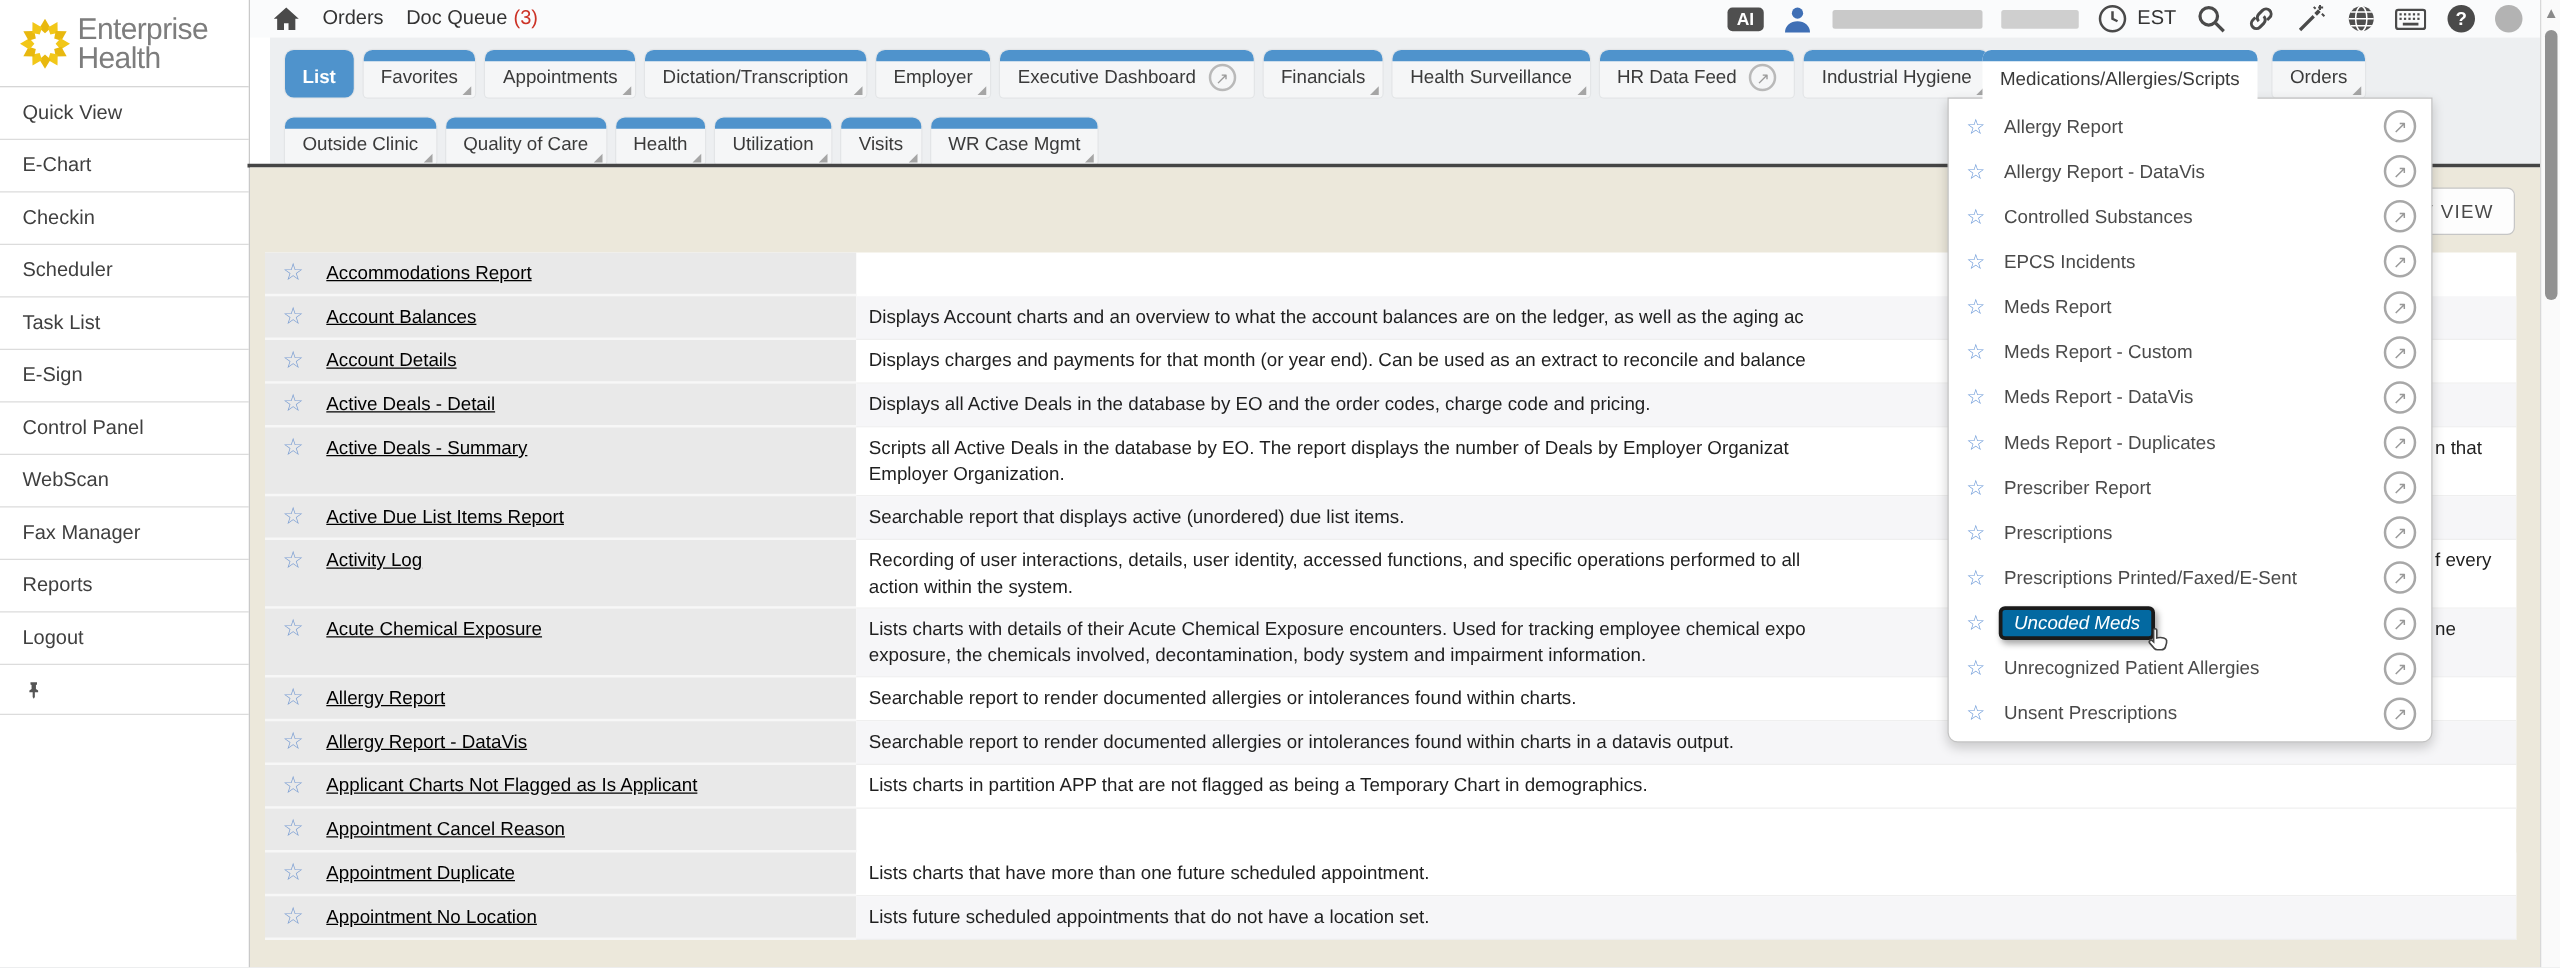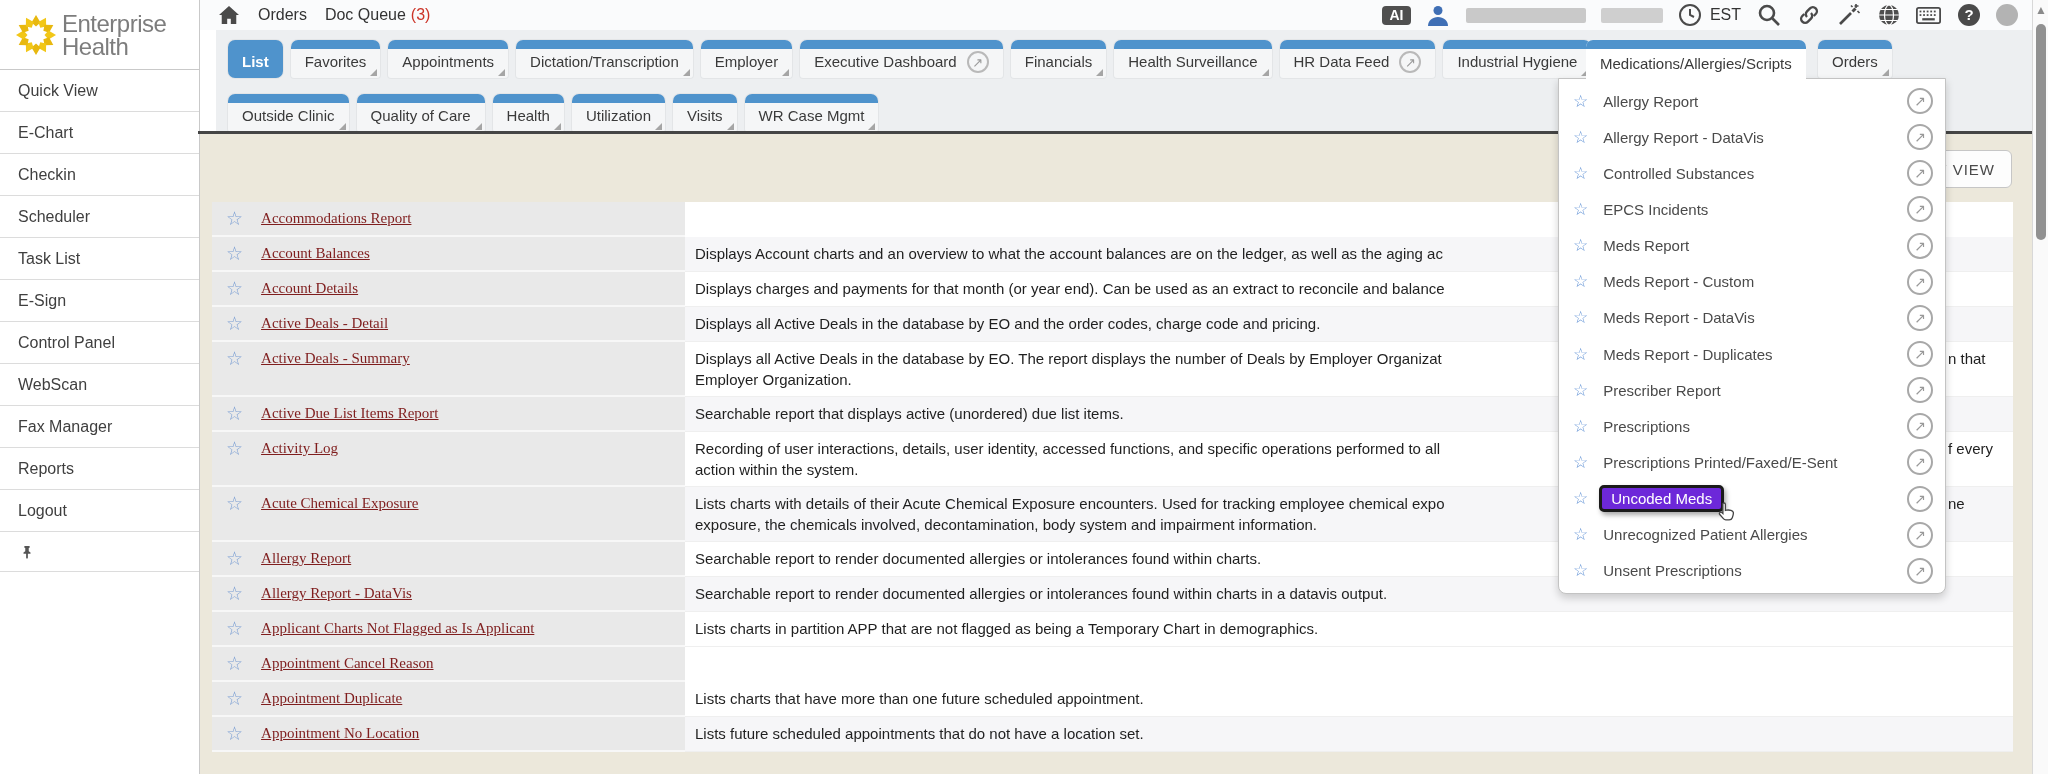--- a/index.html
+++ b/index.html
@@ -67,34 +67,34 @@
   .t-head{display:grid;grid-template-columns:473px 1fr;height:35px;background:#f2f3f5;
           border-bottom:2px solid #c6c6c6;align-items:center;}
   .t-head div{font-size:12px;letter-spacing:1px;color:#707070;padding-left:12px;}
   .t-row{display:grid;grid-template-columns:473px 1fr;}
   .cell-rep{background:#e9e9e9;border-bottom:2px solid #f7f7f7;display:flex;align-items:flex-start;
             padding:6px 0 6px 14px;}
   .cell-desc{position:relative;background:#fff;border-bottom:1px solid #efefef;
              padding:6px 0 6px 10px;font-size:15px;color:#1f1f1f;line-height:21px;}
   .t-row:nth-child(even) .cell-desc{background:#f6f6f8;}
   .star{font-size:19px;color:#7c9fd3;line-height:21px;margin-right:18px;}
-  .rep-link{font-size:15px;color:#7f1d1d;text-decoration:underline;line-height:21px;cursor:pointer;font-family:Liberation Serif, serif;}
+  .rep-link{font-size:15px;color:#000000;text-decoration:underline;line-height:21px;cursor:pointer;}
   .d-line{white-space:nowrap;overflow:hidden;}
   .frag{position:absolute;left:1263px;top:6px;white-space:nowrap;}
 
   
   .dropdown{position:absolute;left:1558px;top:78px;width:388px;height:516px;background:#fff;
             border:1px solid #c3c3c3;border-radius:0 0 8px 8px;z-index:50;
             box-shadow:0 4px 9px rgba(0,0,0,0.18);display:flex;flex-direction:column;padding:4px 0;}
   .dd-item{flex:1;display:flex;align-items:center;padding-left:14px;cursor:pointer;}
   .dd-star{font-size:17px;color:#6b99d8;}
   .dd-label{margin-left:15px;font-size:15px;color:#4a4a4a;white-space:nowrap;}
-  .dd-label.hl{position:relative;margin-left:11px;background:#6d28d9;color:#fff;
+  .dd-label.hl{position:relative;margin-left:11px;background:#0369a1;color:#fff;
                border:3px solid #1a1a1a;border-radius:5px;padding:2px 9px;
-               box-shadow:2px 3px 5px rgba(0,0,0,0.35);}
+               box-shadow:2px 3px 5px rgba(0,0,0,0.35);font-style:italic;}
   .hand{position:absolute;right:-18px;bottom:-16px;width:24px;height:26px;}
   .dd-go{margin-left:auto;margin-right:12px;width:26px;height:26px;border:2px solid #a8a8a8;
          border-radius:50%;color:#999;font-size:14px;display:flex;align-items:center;
          justify-content:center;flex:none;cursor:pointer;}
 
   
   .scrollbar{position:absolute;right:0;top:0;width:16px;height:774px;background:#fafafa;
              border-left:1px solid #d8d8d8;}
   .sb-up{position:absolute;top:3px;left:0;width:16px;text-align:center;font-size:12px;color:#8a8a8a;cursor:pointer;}
   .sb-thumb{position:absolute;top:24px;left:3px;width:10px;height:216px;background:#919191;
@@ -364,21 +364,21 @@
             <div class="d-line">Displays all Active Deals in the database by EO and the order codes, charge code and pricing.</div>
 
           </div>
         </div>
         <div class="t-row">
           <div class="cell-rep">
             <span class="star">☆</span>
             <span class="rep-link">Active Deals - Summary</span>
           </div>
           <div class="cell-desc">
-            <div class="d-line">Displays all Active Deals in the database by EO. The report displays the number of Deals by Employer Organizat</div>
+            <div class="d-line">Scripts all Active Deals in the database by EO. The report displays the number of Deals by Employer Organizat</div>
             <div class="d-line">Employer Organization.</div>
             <span class="frag">n that</span>
           </div>
         </div>
         <div class="t-row">
           <div class="cell-rep">
             <span class="star">☆</span>
             <span class="rep-link">Active Due List Items Report</span>
           </div>
           <div class="cell-desc">

